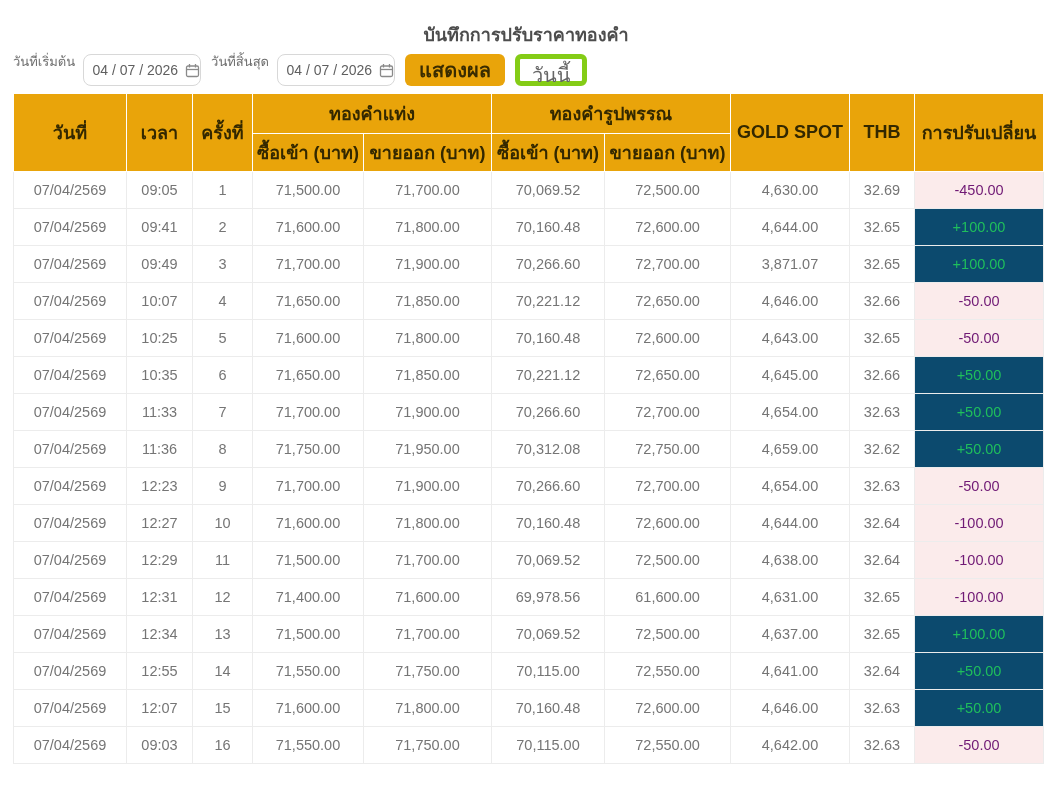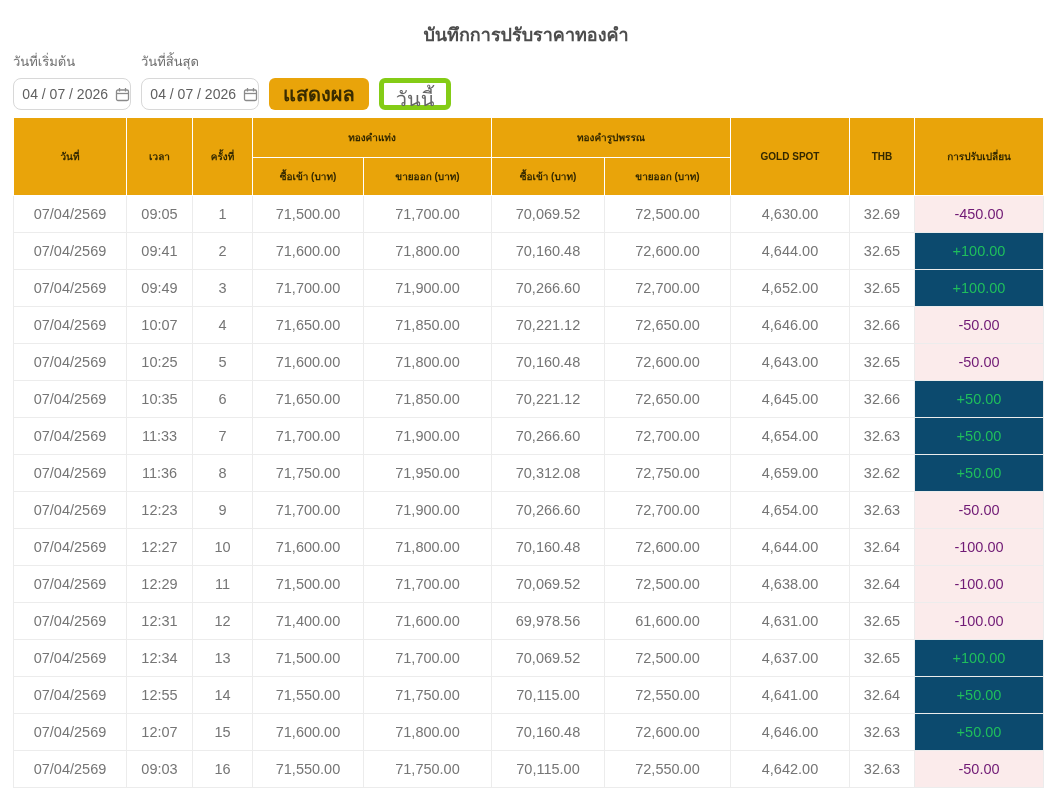--- a/index.html
+++ b/index.html
@@ -17,21 +17,21 @@
     font-weight: 700;
     color: #4d4d4d;
     line-height: 22px;
   }
   .filters {
     display: flex;
     align-items: flex-end;
     gap: 10px;
     padding: 8px 0 7px 13px;
   }
-  .field { display: flex; flex-direction: column; gap: 8px; }
+  .field { display: flex; flex-direction: row; gap: 8px; }
   .field-label { font-size: 13px; color: #6e6e6e; line-height: 16px; }
   .date-input {
     width: 118px; height: 32px;
     border: 1px solid #d8d8d8;
     border-radius: 8px;
     display: flex; align-items: center; justify-content: flex-end;
     gap: 7px;
     font-size: 14px; color: #5f5f5f;
     background: #fff;
     cursor: pointer;
@@ -59,21 +59,21 @@
   table.price-table {
     width: 1030px;
     margin-left: 13px;
     border-collapse: collapse;
     table-layout: fixed;
   }
   .price-table thead th {
     background: #e9a40a;
     color: #332800;
     font-weight: 700;
-    font-size: 10px;
+    font-size: 18px;
     border: 1.5px solid #ffffff;
     padding: 0;
   }
   .price-table thead tr.group-row th { height: 40px; }
   .price-table thead tr.sub-row th { height: 38px; }
   .price-table tbody td {
     border: 1px solid #ececec;
     background: #ffffff;
     text-align: center;
     height: 37px;
@@ -183,21 +183,21 @@
         <td class="change up">+100.00</td>
       </tr>
       <tr>
         <td>07/04/2569</td>
         <td>09:49</td>
         <td>3</td>
         <td>71,700.00</td>
         <td>71,900.00</td>
         <td>70,266.60</td>
         <td>72,700.00</td>
-        <td>4,652.00</td>
+        <td>3,871.07</td>
         <td>32.65</td>
         <td class="change up">+100.00</td>
       </tr>
       <tr>
         <td>07/04/2569</td>
         <td>10:07</td>
         <td>4</td>
         <td>71,650.00</td>
         <td>71,850.00</td>
         <td>70,221.12</td>

